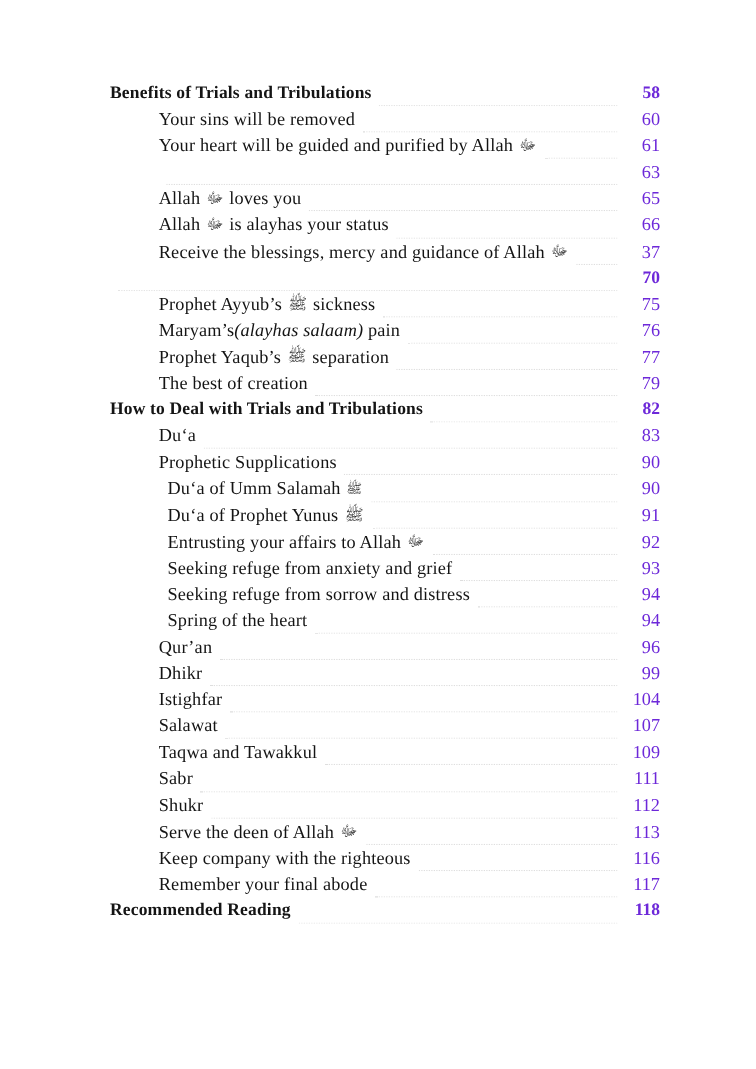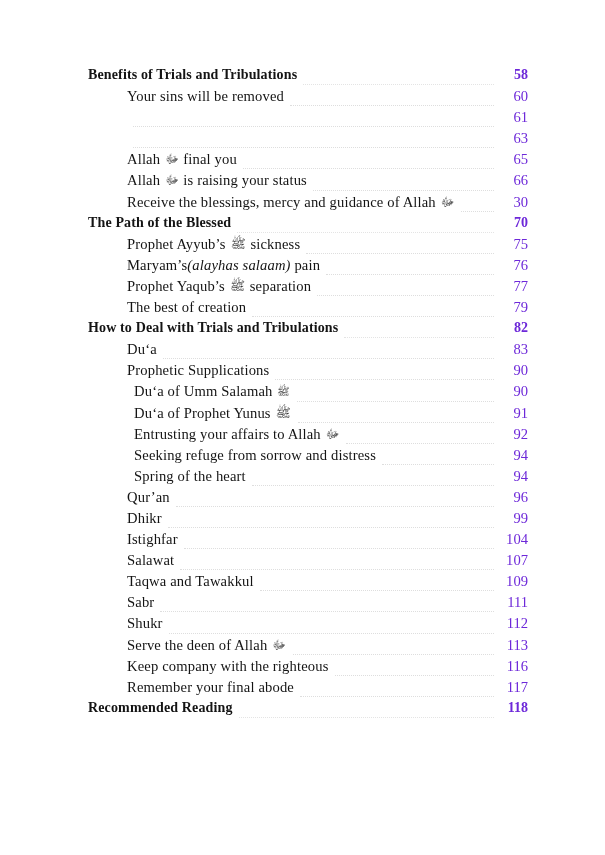--- a/index.html
+++ b/index.html
@@ -101,44 +101,44 @@
       <span class="toc-label">Benefits of Trials and Tribulations</span>
       <span class="toc-leader"></span>
       <span class="toc-page">58</span>
     </div>
     <div class="toc-row level-2">
       <span class="toc-label">Your sins will be removed</span>
       <span class="toc-leader"></span>
       <span class="toc-page">60</span>
     </div>
     <div class="toc-row level-2">
+      <span class="toc-label">Your heart will be guided and purified by Allah<span class="honorific"> ﷻ</span></span>
       <span class="toc-leader"></span>
       <span class="toc-page">61</span>
     </div>
     <div class="toc-row level-2">
       <span class="toc-leader"></span>
       <span class="toc-page">63</span>
     </div>
     <div class="toc-row level-2">
-      <span class="toc-label">Allah<span class="honorific"> ﷻ</span> <span>final you</span></span>
+      <span class="toc-label">Allah<span class="honorific"> ﷻ</span> <span>loves you</span></span>
       <span class="toc-leader"></span>
       <span class="toc-page">65</span>
     </div>
     <div class="toc-row level-2">
-      <span class="toc-label">Allah<span class="honorific"> ﷻ</span> <span>is raising your status</span></span>
+      <span class="toc-label">Allah<span class="honorific"> ﷻ</span> <span>is alayhas your status</span></span>
       <span class="toc-leader"></span>
       <span class="toc-page">66</span>
     </div>
     <div class="toc-row level-2">
       <span class="toc-label">Receive the blessings, mercy and guidance of Allah<span class="honorific"> ﷻ</span></span>
       <span class="toc-leader"></span>
-      <span class="toc-page">30</span>
-    </div>
-    <div class="toc-row level-1">
-      <span class="toc-label">The Path of the Blessed</span>
+      <span class="toc-page">37</span>
+    </div>
+    <div class="toc-row level-1">
       <span class="toc-leader"></span>
       <span class="toc-page">70</span>
     </div>
     <div class="toc-row level-2">
       <span class="toc-label">Prophet Ayyub’s<span class="honorific wide"> ﷺ</span> <span>sickness</span></span>
       <span class="toc-leader"></span>
       <span class="toc-page">75</span>
     </div>
     <div class="toc-row level-2">
       <span class="toc-label">Maryam’s<em class="ital">(alayhas salaam)</em> <span>pain</span></span>
@@ -179,20 +179,25 @@
       <span class="toc-label">Duʻa of Prophet Yunus<span class="honorific wide"> ﷺ</span></span>
       <span class="toc-leader"></span>
       <span class="toc-page">91</span>
     </div>
     <div class="toc-row level-3">
       <span class="toc-label">Entrusting your affairs to Allah<span class="honorific"> ﷻ</span></span>
       <span class="toc-leader"></span>
       <span class="toc-page">92</span>
     </div>
     <div class="toc-row level-3">
+      <span class="toc-label">Seeking refuge from anxiety and grief</span>
+      <span class="toc-leader"></span>
+      <span class="toc-page">93</span>
+    </div>
+    <div class="toc-row level-3">
       <span class="toc-label">Seeking refuge from sorrow and distress</span>
       <span class="toc-leader"></span>
       <span class="toc-page">94</span>
     </div>
     <div class="toc-row level-3">
       <span class="toc-label">Spring of the heart</span>
       <span class="toc-leader"></span>
       <span class="toc-page">94</span>
     </div>
     <div class="toc-row level-2">

